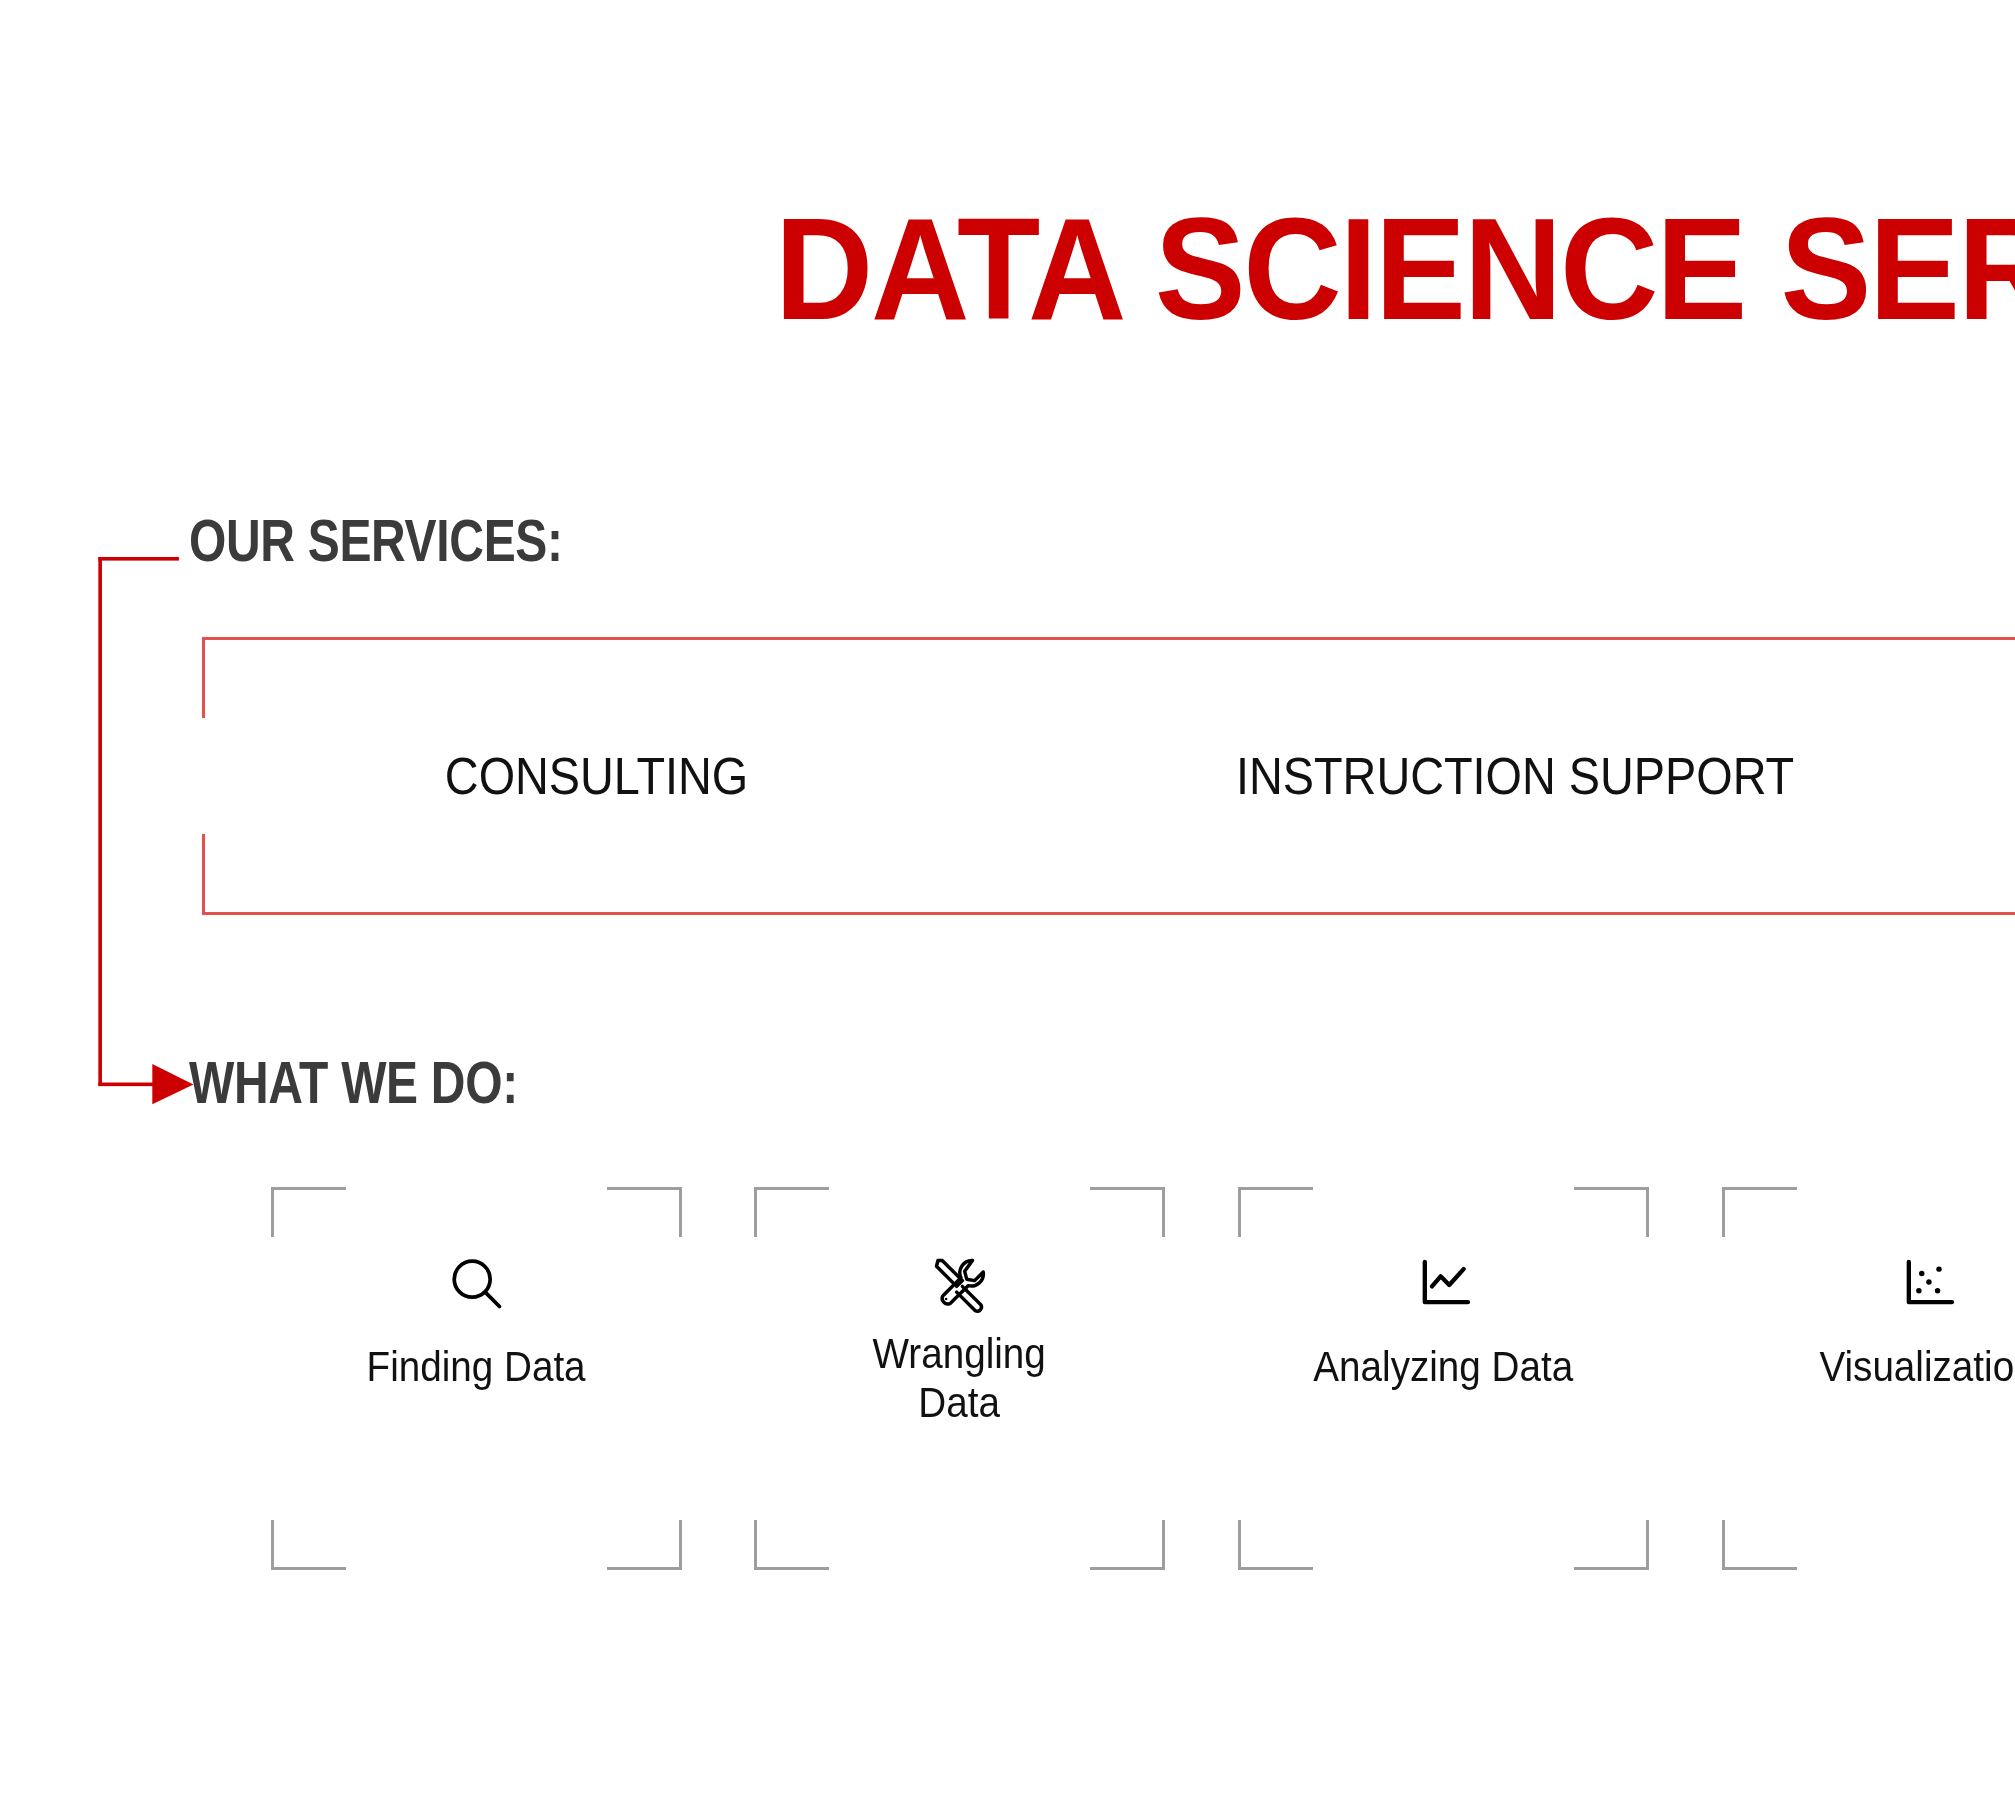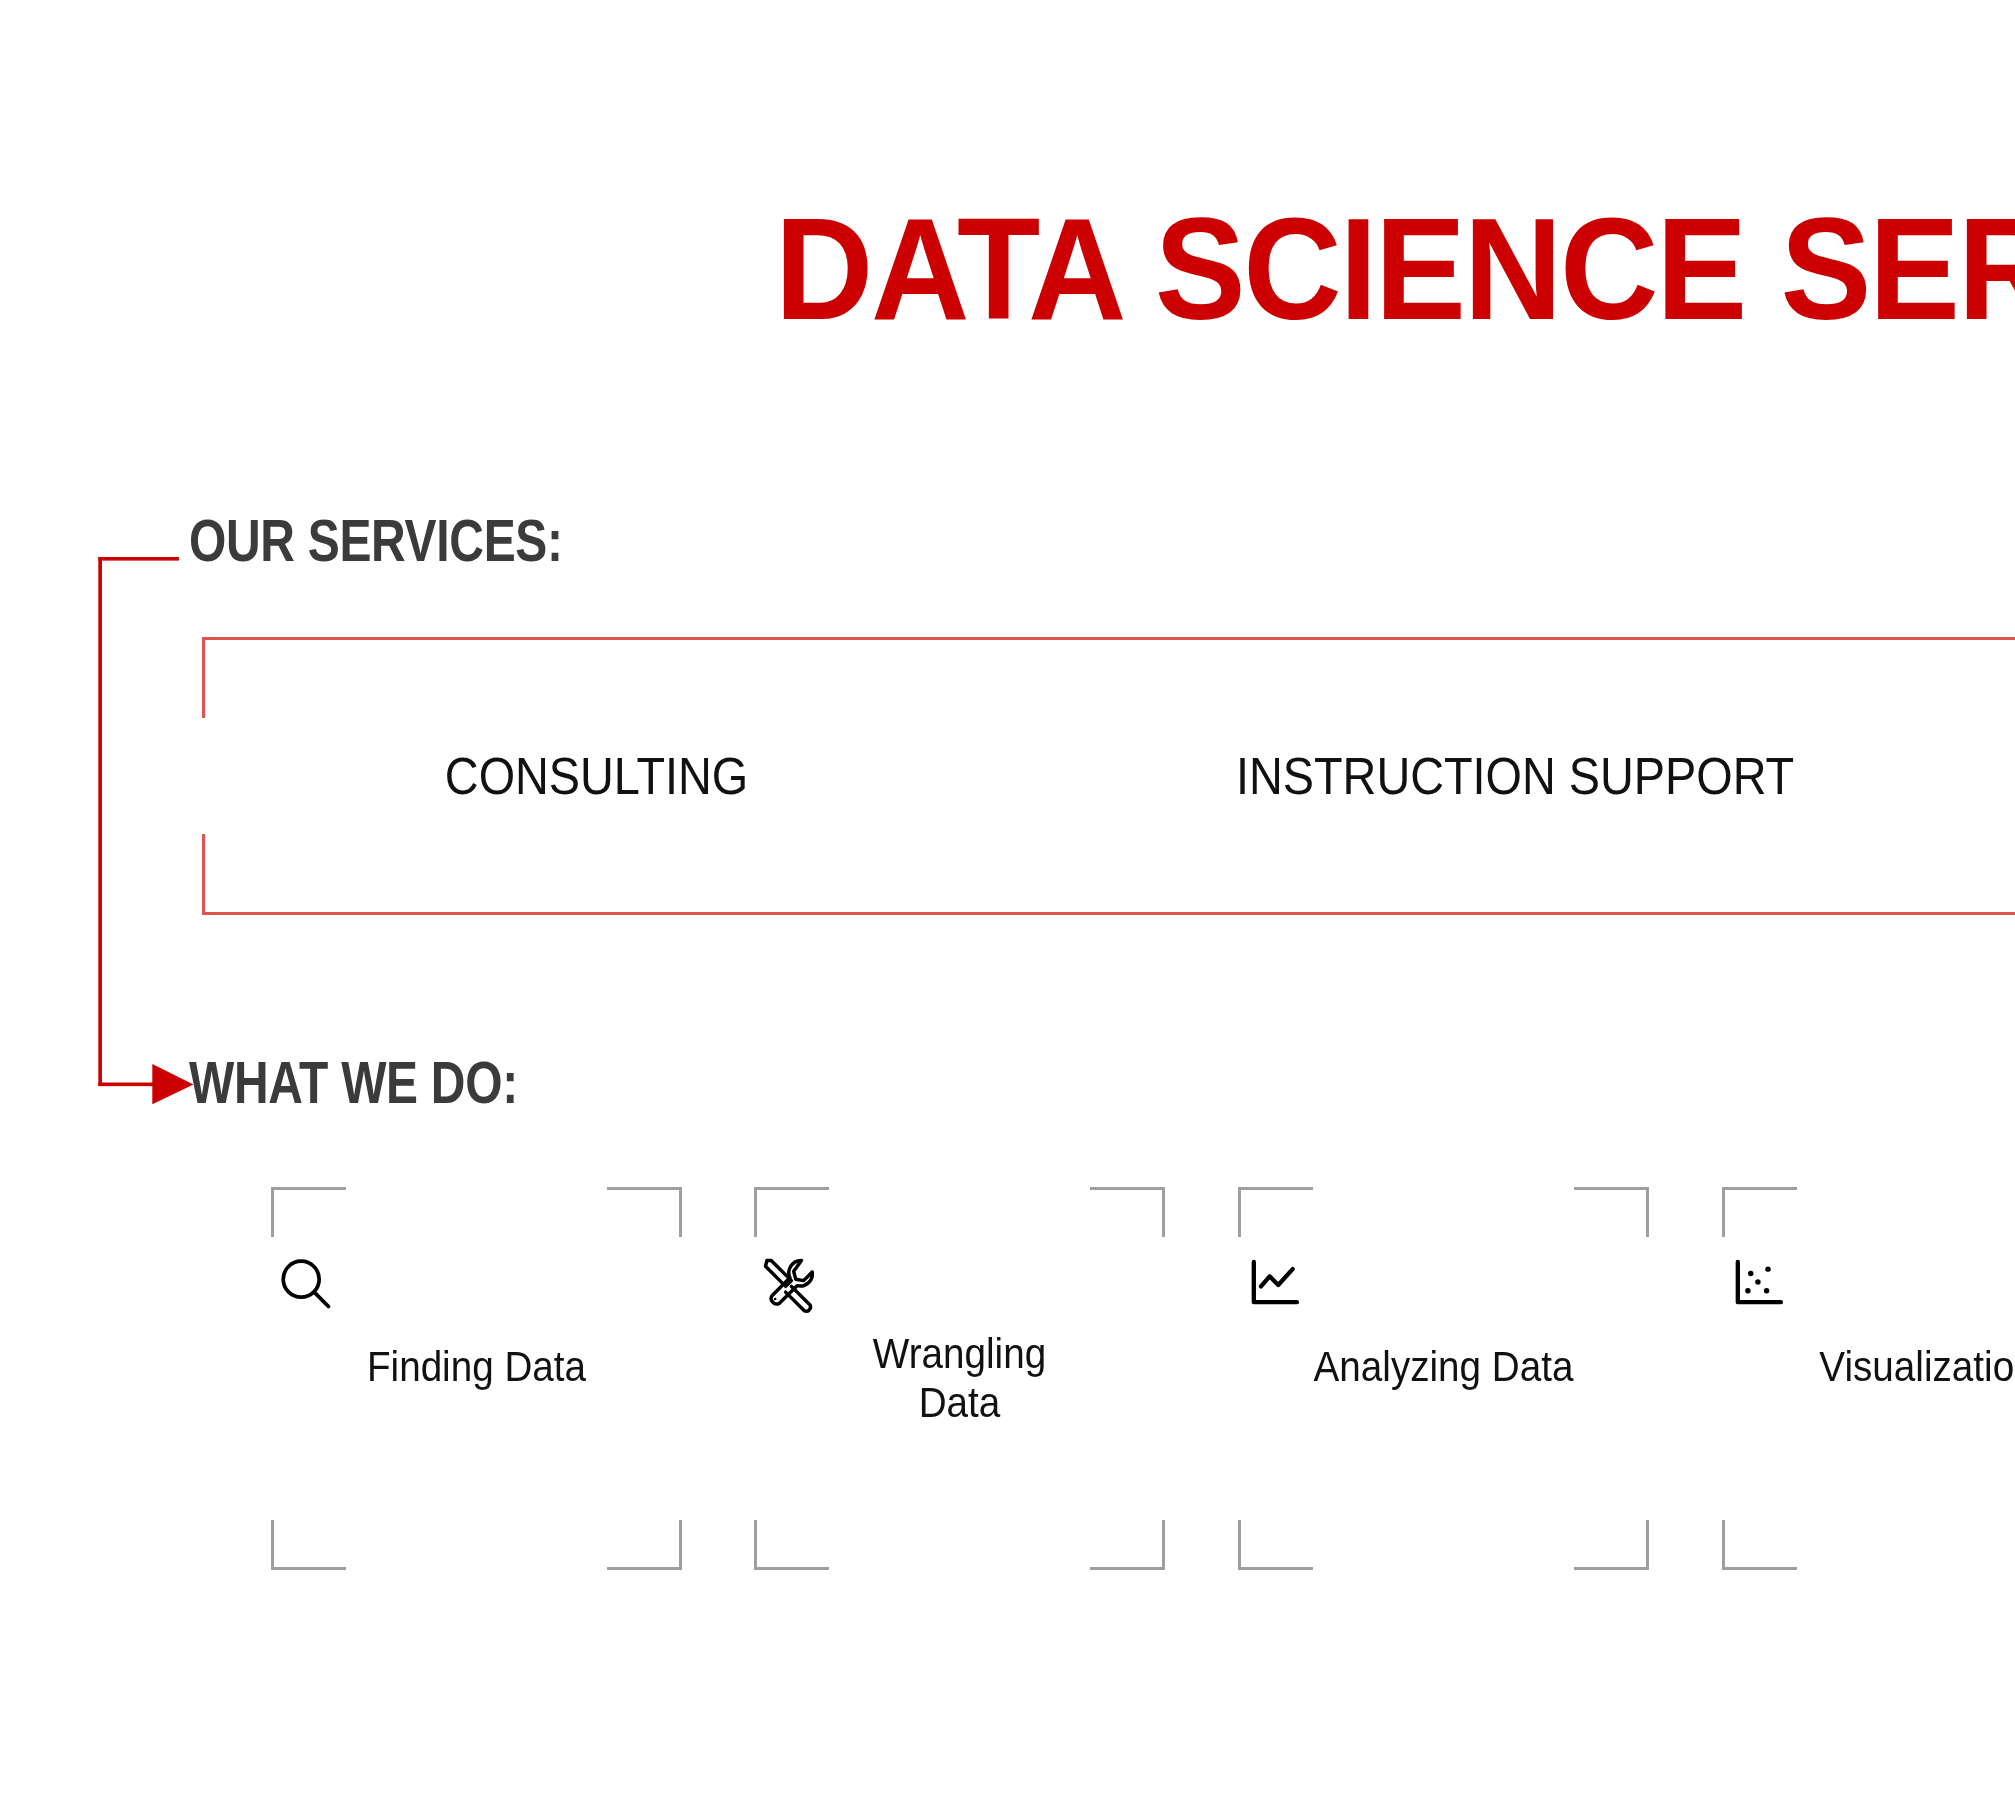--- a/index.html
+++ b/index.html
@@ -114,20 +114,21 @@
   .bracket.bl .v{left:0;bottom:0;}
   .bracket.br{right:0;bottom:0;}
   .bracket.br .h{right:0;bottom:0;}
   .bracket.br .v{right:0;bottom:0;}
 
   .card-inner{
     position:absolute;
     left:0;right:0;top:0;bottom:0;
     display:flex;
     flex-direction:column;
+    align-items:center;
   }
   .card-icon{
     margin-top:62px;
     width:69px;height:69px;
     display:flex;align-items:center;justify-content:center;
   }
   .card-icon svg{width:100%;height:100%;display:block;}
   .card-label{
     margin-top:24px;
     font-family:"Liberation Sans", sans-serif;

